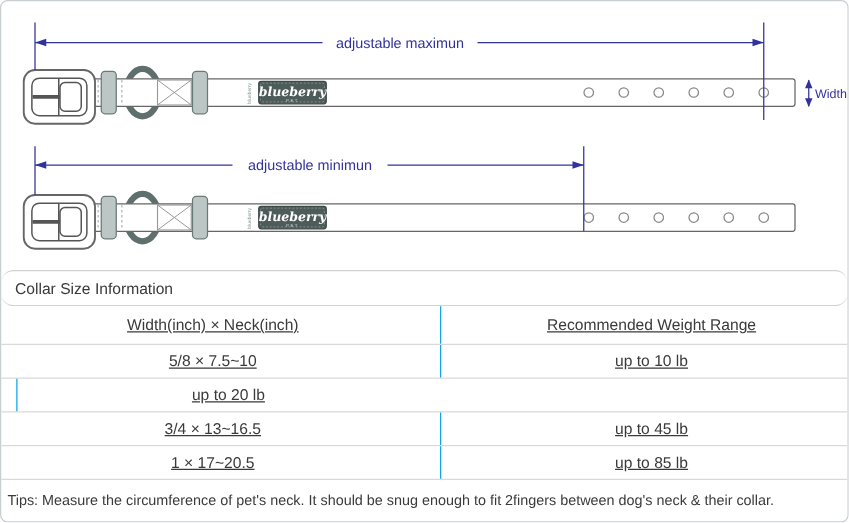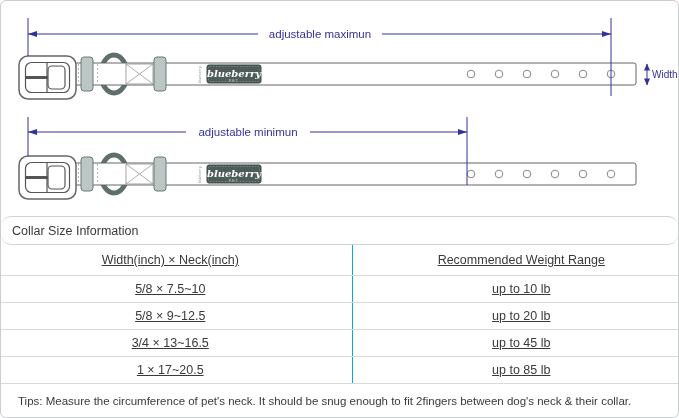--- a/index.html
+++ b/index.html
@@ -19,21 +19,21 @@
   }
   .header-row { height:31px; display:flex; border-bottom:1px solid #d9d9d9; }
   .data-row   { height:27px; display:flex; border-bottom:1px solid #d9d9d9; }
   .cell {
     flex:0 0 50%; box-sizing:border-box; display:flex;
     align-items:center; justify-content:center;
     font-size:12.5px; color:#3a3a3a;text-decoration:underline;
   }
   .cell.right { border-left:1px solid #0ea5e9;margin-left:12px; }
   .tips-row {
-    flex:1 1 auto; display:flex; align-items:center; padding-left:17px;
+    flex:1 1 auto; display:flex; align-items:center; padding-left:5px;
     font-size:11.5px; color:#3a3a3a;
   }
   .meas-line   { stroke:#32329b; stroke-width:1; fill:none; }
   .meas-arrow  { fill:#32329b; }
   .meas-text   { fill:#32329b; font-size:11.5px; font-family:"Liberation Sans","DejaVu Sans",sans-serif; }
   .width-text  { fill:#32329b; font-size:10px; font-family:"Liberation Sans","DejaVu Sans",sans-serif; }
   .outline     { stroke:#666; fill:#fff; }
   .buckle-ln   { stroke:#555; fill:none; }
   .keeper      { fill:#bcc6c4; stroke:#6a7a78; stroke-width:1; }
   .dring       { fill:none; stroke:#5f6f6d; stroke-width:5; }
@@ -148,21 +148,20 @@
     <div class="row header-row">
       <div class="cell left">Width(inch) × Neck(inch)</div>
       <div class="cell right">Recommended Weight Range</div>
     </div>
 
     <div class="row data-row">
       <div class="cell left">5/8 × 7.5~10</div>
       <div class="cell right">up to 10 lb</div>
     </div>
     <div class="row data-row">
-      <div class="cell left">5/8 × 9~12.5</div>
       <div class="cell right">up to 20 lb</div>
     </div>
     <div class="row data-row">
       <div class="cell left">3/4 × 13~16.5</div>
       <div class="cell right">up to 45 lb</div>
     </div>
     <div class="row data-row">
       <div class="cell left">1 × 17~20.5</div>
       <div class="cell right">up to 85 lb</div>
     </div>

